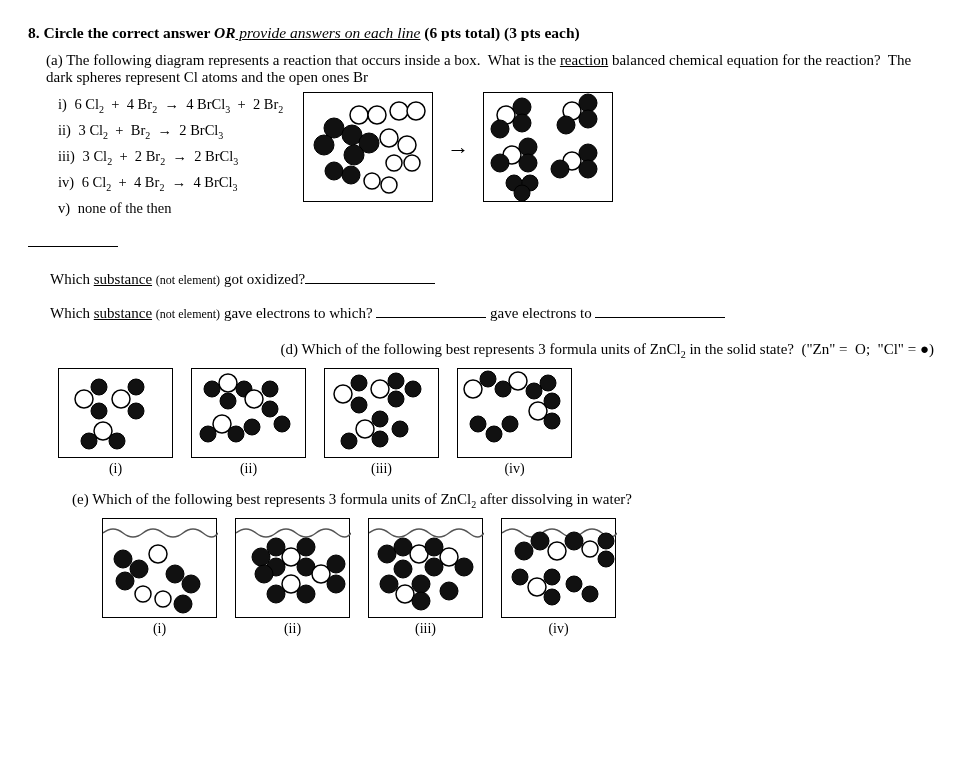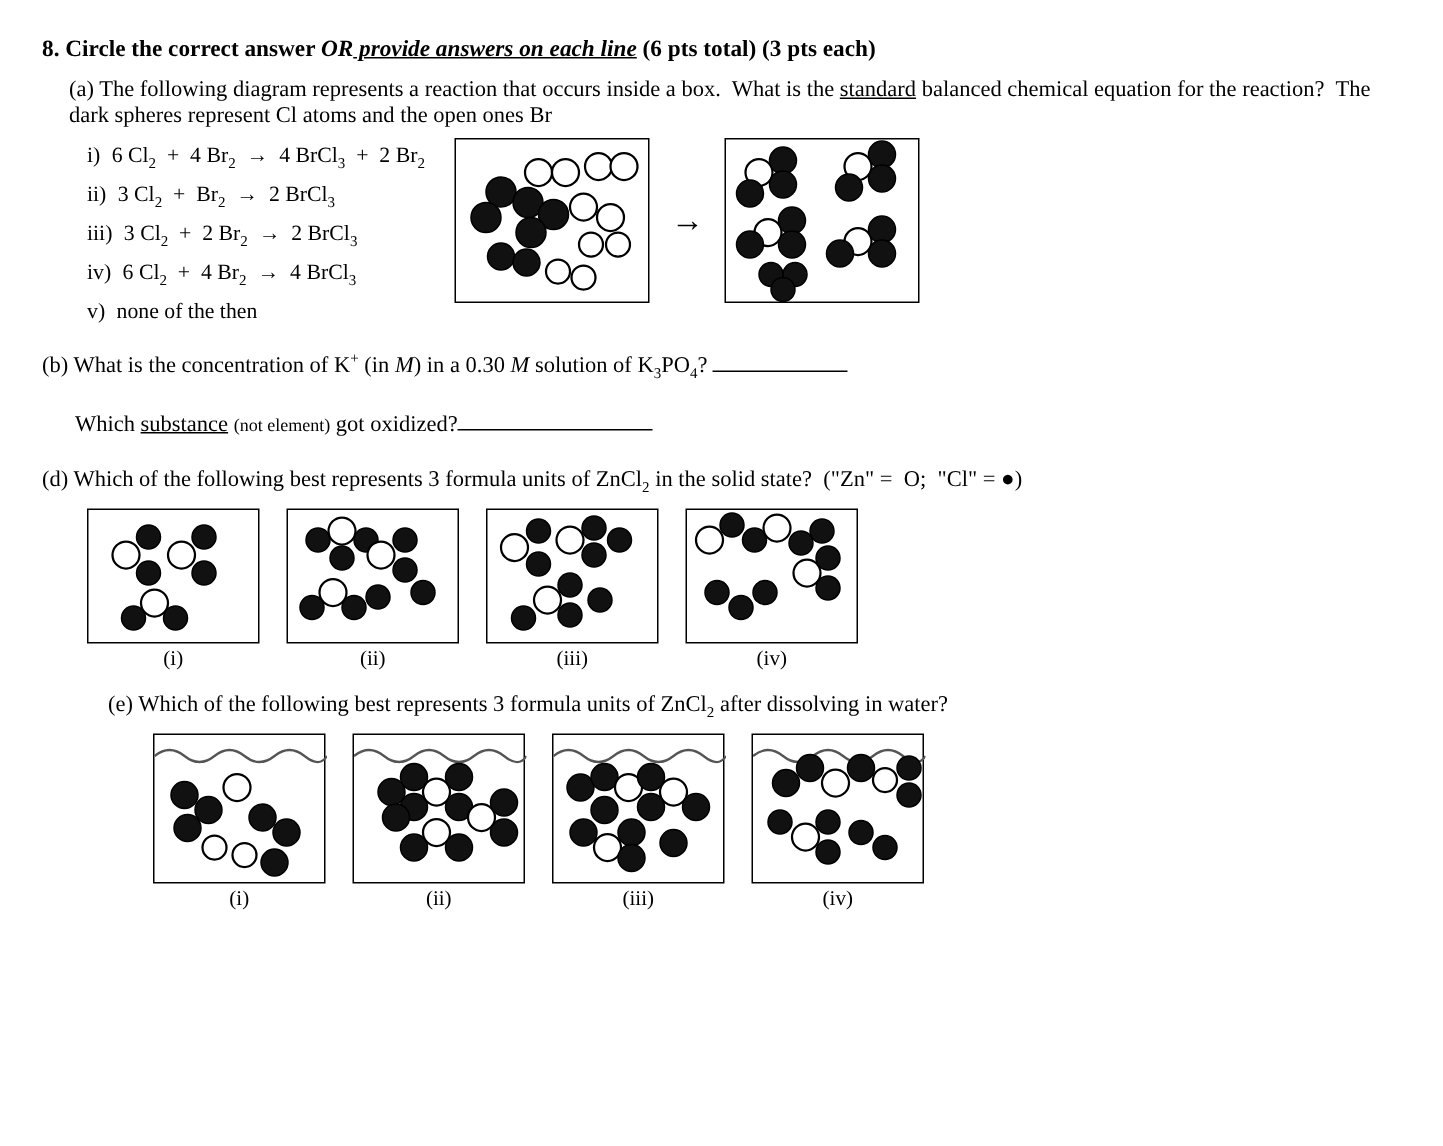--- a/index.html
+++ b/index.html
@@ -11,21 +11,21 @@
       padding: 24px 28px;
       width: 962px;
       min-height: 764px;
     }
     .question-header {
       font-size: 15.5px;
       font-weight: bold;
       margin-bottom: 10px;
     }
     .question-header .or { font-style: italic; font-weight: bold; }
-    .question-header .underline { text-decoration: underline; font-style: italic; font-weight: bold; text-align: right; }
+    .question-header .underline { text-decoration: underline; font-style: italic; font-weight: normal; text-align: right; }
     .part { margin-bottom: 14px; }
     .part-a-content { display: flex; align-items: flex-start; gap: 20px; margin-top: 6px; }
     .choices { margin-left: 30px; line-height: 1.7; font-size: 14.5px; }
     .choices .choice { display: flex; gap: 4px; }
     .diagram-area { display: flex; align-items: center; gap: 14px; }
     .box-diagram {
       border: 1.5px solid #000;
       width: 130px;
       height: 110px;
       position: relative;
@@ -37,21 +37,21 @@
 
     .part-b { margin-top: 4px; }
     .underline-text { text-decoration: underline; }
     .blank { display: inline-block; border-bottom: 1px solid #000; width: 90px; }
     .blank-long { display: inline-block; border-bottom: 1px solid #000; width: 130px; }
     .blank-med { display: inline-block; border-bottom: 1px solid #000; width: 110px; }
 
     .part-c { margin-top: 8px; }
     .part-c-sub { margin-left: 22px; margin-top: 5px; line-height: 1.9; }
 
-    .part-d { margin-top: 8px; }
+    .part-d { margin-top: 8px; text-align: right; }
     .zncl-diagrams { display: flex; gap: 18px; margin-top: 8px; margin-left: 30px; align-items: flex-end; }
     .zncl-box { display: flex; flex-direction: column; align-items: center; }
     .zncl-box .box-diagram { width: 115px; height: 90px; }
     .zncl-box .label { font-size: 14px; margin-top: 3px; }
 
     .part-e { margin-top: 8px; margin-left: 44px; }
     .water-diagrams { display: flex; gap: 18px; margin-top: 8px; margin-left: 30px; align-items: flex-end; }
     .water-box { display: flex; flex-direction: column; align-items: center; }
     .water-box .box-diagram { width: 115px; height: 100px; position: relative; }
     .water-box .label { font-size: 14px; margin-top: 3px; }
@@ -61,21 +61,21 @@
   </style>
 </head>
 <body>
 
 <div class="question-header">
   <span>8. Circle the correct answer </span><span class="or">OR</span><span class="underline"> provide answers on each line</span><span> (6 pts total) (3 pts each)</span>
 </div>
 
 <div class="part">
   <div style="margin-left:18px;">
-    <span>(a) The following diagram represents a reaction that occurs inside a box.&nbsp; What is the <span class="underline-text">standard</span> balanced chemical equation for the reaction?&nbsp; The dark spheres represent Cl atoms and the open ones Br</span>
+    <span>(a) The following diagram represents a reaction that occurs inside a box.&nbsp; What is the <span class="underline-text">reaction</span> balanced chemical equation for the reaction?&nbsp; The dark spheres represent Cl atoms and the open ones Br</span>
   </div>
   <div class="part-a-content">
     <div class="choices">
       <div class="choice">
         <span>i)&nbsp;</span>
         <span>6 Cl<sub>2</sub>&nbsp; + &nbsp;4 Br<sub>2</sub>&nbsp; → &nbsp;4 BrCl<sub>3</sub>&nbsp; + &nbsp;2 Br<sub>2</sub></span>
       </div>
       <div class="choice">
         <span>ii)&nbsp;</span>
         <span>3 Cl<sub>2</sub>&nbsp; + &nbsp;Br<sub>2</sub>&nbsp; → &nbsp;2 BrCl<sub>3</sub></span>
@@ -153,27 +153,29 @@
           <circle cx="30" cy="90" r="8" fill="#111" stroke="#000" stroke-width="1"></circle>
           <circle cx="46" cy="90" r="8" fill="#111" stroke="#000" stroke-width="1"></circle>
           <circle cx="38" cy="100" r="8" fill="#111" stroke="#000" stroke-width="1"></circle>
         </svg>
       </div>
     </div>
   </div>
 </div>
 
 <div class="part part-b">
-  <span>(b) What is the concentration of K<sup>+</sup> (in <em>M</em>) in a 0.30 <em>M</em> solution of K<sub>3</sub>PO<sub>4</sub>?</span>
   <span class="blank"></span>
 </div>
 
 <div class="part part-c">
   <div class="part-c-sub">
     Which <span class="underline-text">substance</span> <span style="font-size:12px;">(not element)</span> got oxidized?<span class="blank-long"></span>
+  </div>
+  <div class="part-c-sub">
+    Which <span class="underline-text">substance</span> <span style="font-size:12px;">(not element)</span> gave electrons to which?&nbsp;<span class="blank-med"></span>&nbsp;gave electrons to&nbsp;<span class="blank-long"></span>
   </div>
 </div>
 
 <div class="part part-d">
   <div>
     (d) Which of the following best represents 3 formula units of ZnCl<sub>2</sub> in the solid state?&nbsp; ("Zn" = &nbsp;O;&nbsp;
     "Cl" = ●)
   </div>
   <div class="zncl-diagrams">
 

